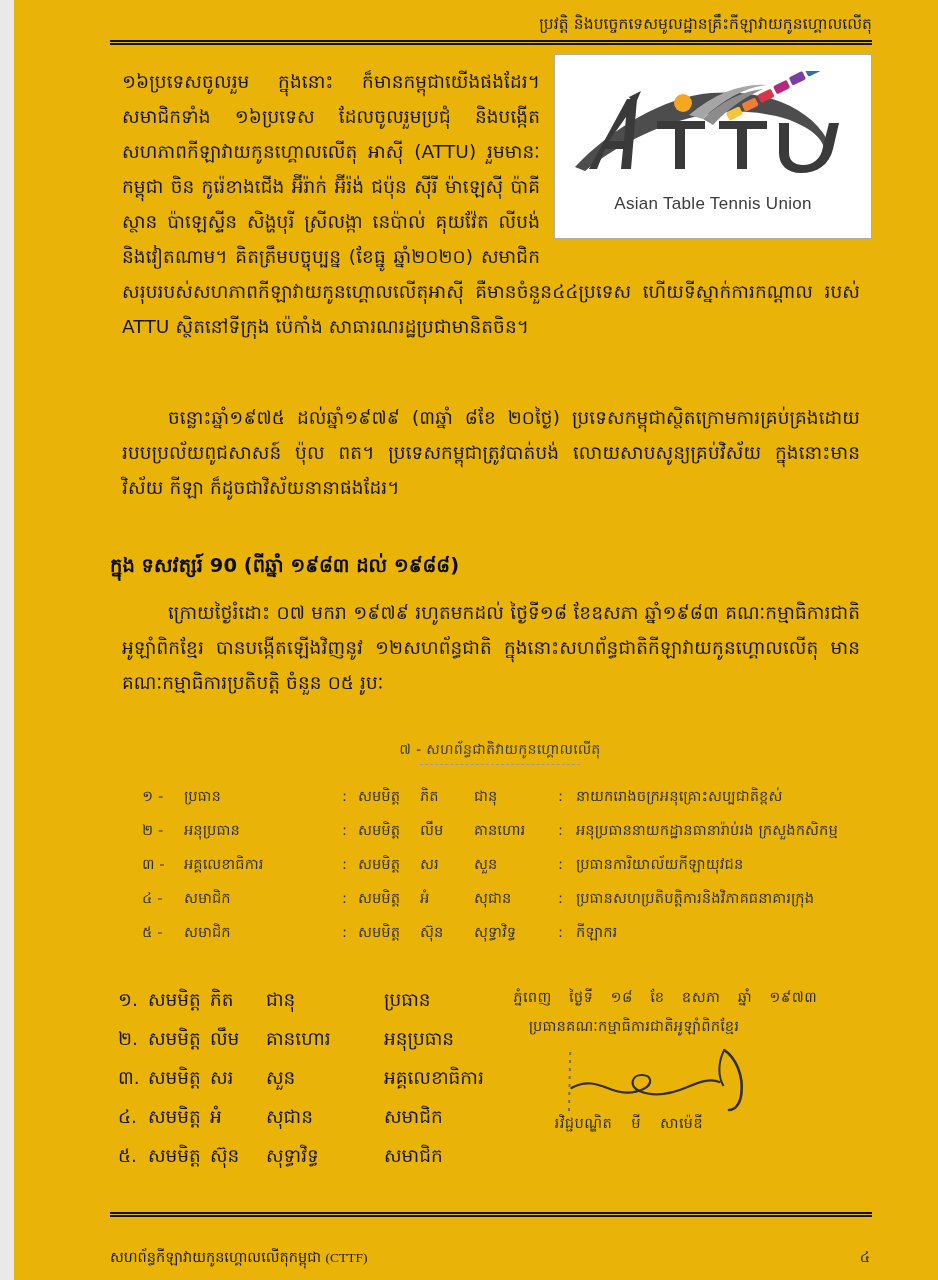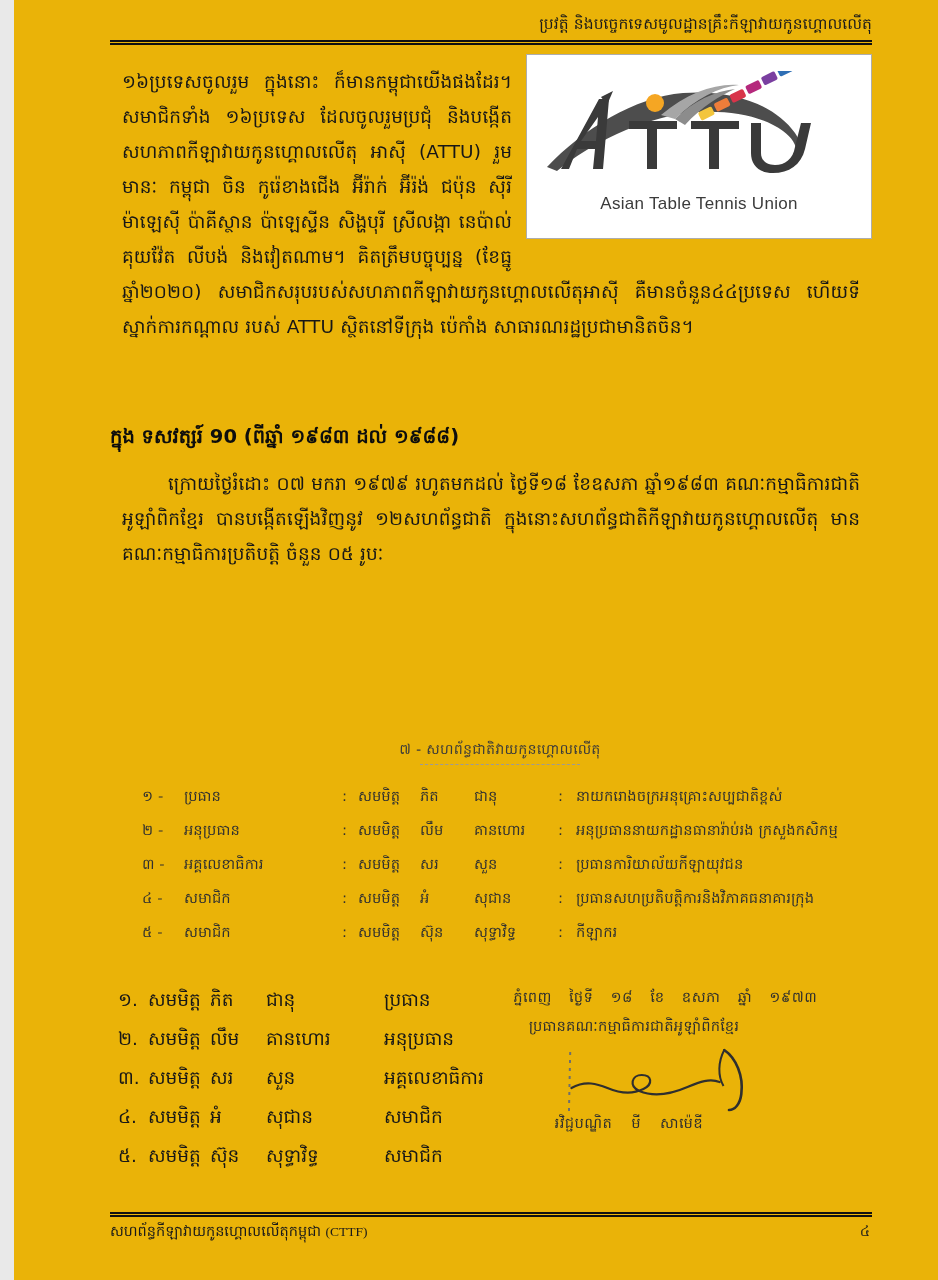--- a/index.html
+++ b/index.html
@@ -85,21 +85,21 @@
     border-top: 2px solid #111;
     border-bottom: 2px solid #111;
     box-sizing: border-box;
   }
   #rule-top { top: 40px; }
   #rule-bottom { top: 1212px; }
 
   
   #footer {
     position: absolute;
-    left: 0; top: 1222px;
+    left: 0; top: 1248px;
     width: 762px;
     display: flex;
     justify-content: space-between;
     align-items: flex-end;
   }
   #footer-left { font-size: 14.5px; color: #1a1a1a; }
   #footer-left .latin { font-family: "Liberation Serif", serif; font-size: 13.5px; }
   #footer-page { font-size: 14.5px; color: #1a1a1a; padding-right: 2px; }
 
   
@@ -116,21 +116,21 @@
     text-align: justify;
     margin: 12px;
     letter-spacing: .1px;
   }
   .khm-para .indent { display: inline-block; width: 46px; }
   .para-gap { height: 32px; }
 
   
   #attu-figure {
     float: right;
-    width: 346px;
+    width: 318px;
     height: 185px;
     margin: 2px 0 6px 14px;
     border: 1px solid #adadad;
     background: #ffffff;
     box-sizing: border-box;
     position: relative;
   }
   #attu-logo-art {
     position: absolute;
     left: 16px; top: 16px;
@@ -306,20 +306,23 @@
           <path d="M208 52 L218 52 L218 82 C218 90 224 94 232 94 C242 94 250 88 252 76 L258 52
                    L268 52 L262 78 C258 94 246 102 230 102 C216 102 208 94 208 82 Z" fill="#3a3a3a"></path>
         </svg>
         <div id="attu-caption">Asian Table Tennis Union</div>
       </div>
 
       <p class="khm-para">១៦ប្រទេសចូលរួម  ក្នុងនោះ  ក៏មានកម្ពុជាយើងផងដែរ។ សមាជិកទាំង  ១៦ប្រទេស  ដែលចូលរួមប្រជុំ និងបង្កើតសហភាពកីឡាវាយកូនហ្គោលលើតុ អាស៊ី (ATTU) រួមមានៈ កម្ពុជា ចិន កូរ៉េខាងជើង អ៊ីរ៉ាក់ អ៊ីរ៉ង់ ជប៉ុន ស៊ីរី ម៉ាឡេស៊ី ប៉ាគីស្ថាន ប៉ាឡេស្ទីន សិង្ហបុរី ស្រីលង្កា នេប៉ាល់ គុយវ៉ែត លីបង់ និងវៀតណាម។ គិតត្រឹមបច្ចុប្បន្ន (ខែធ្នូ ឆ្នាំ២០២០) សមាជិកសរុបរបស់សហភាពកីឡាវាយកូនហ្គោលលើតុអាស៊ី គឺមានចំនួន៤៤ប្រទេស  ហើយទីស្នាក់ការកណ្តាល របស់ ATTU ស្ថិតនៅទីក្រុង ប៉េកាំង សាធារណរដ្ឋប្រជាមានិតចិន។</p>
 
       <div class="para-gap"></div>
 
+      <p class="khm-para">
+        <span class="indent"></span><span>ចន្លោះឆ្នាំ១៩៧៥ ដល់ឆ្នាំ១៩៧៩ (៣ឆ្នាំ ៨ខែ ២០ថ្ងៃ) ប្រទេសកម្ពុជាស្ថិតក្រោមការគ្រប់គ្រងដោយ របបប្រល័យពូជសាសន៍ ប៉ុល ពត។ ប្រទេសកម្ពុជាត្រូវបាត់បង់ លោយសាបសូន្យគ្រប់វិស័យ   ក្នុងនោះមាន វិស័យ កីឡា ក៏ដូចជាវិស័យនានាផងដែរ។</span>
+      </p>
 
       <div class="para-gap"></div>
 
       <h2 id="section-heading">ក្នុង ទសវត្សរ៍ 90 (ពីឆ្នាំ ១៩៨៣ ដល់ ១៩៨៨)</h2>
 
       <p class="khm-para">
         <span class="indent"></span><span>ក្រោយថ្ងៃរំដោះ ០៧ មករា ១៩៧៩ រហូតមកដល់ ថ្ងៃទី១៨ ខែឧសភា ឆ្នាំ១៩៨៣ គណៈកម្មាធិការជាតិ អូឡាំពិកខ្មែរ បានបង្កើតឡើងវិញនូវ ១២សហព័ន្ធជាតិ ក្នុងនោះសហព័ន្ធជាតិកីឡាវាយកូនហ្គោលលើតុ មាន គណៈកម្មាធិការប្រតិបត្តិ ចំនួន ០៥ រូបៈ</span>
       </p>
     </div>
 

